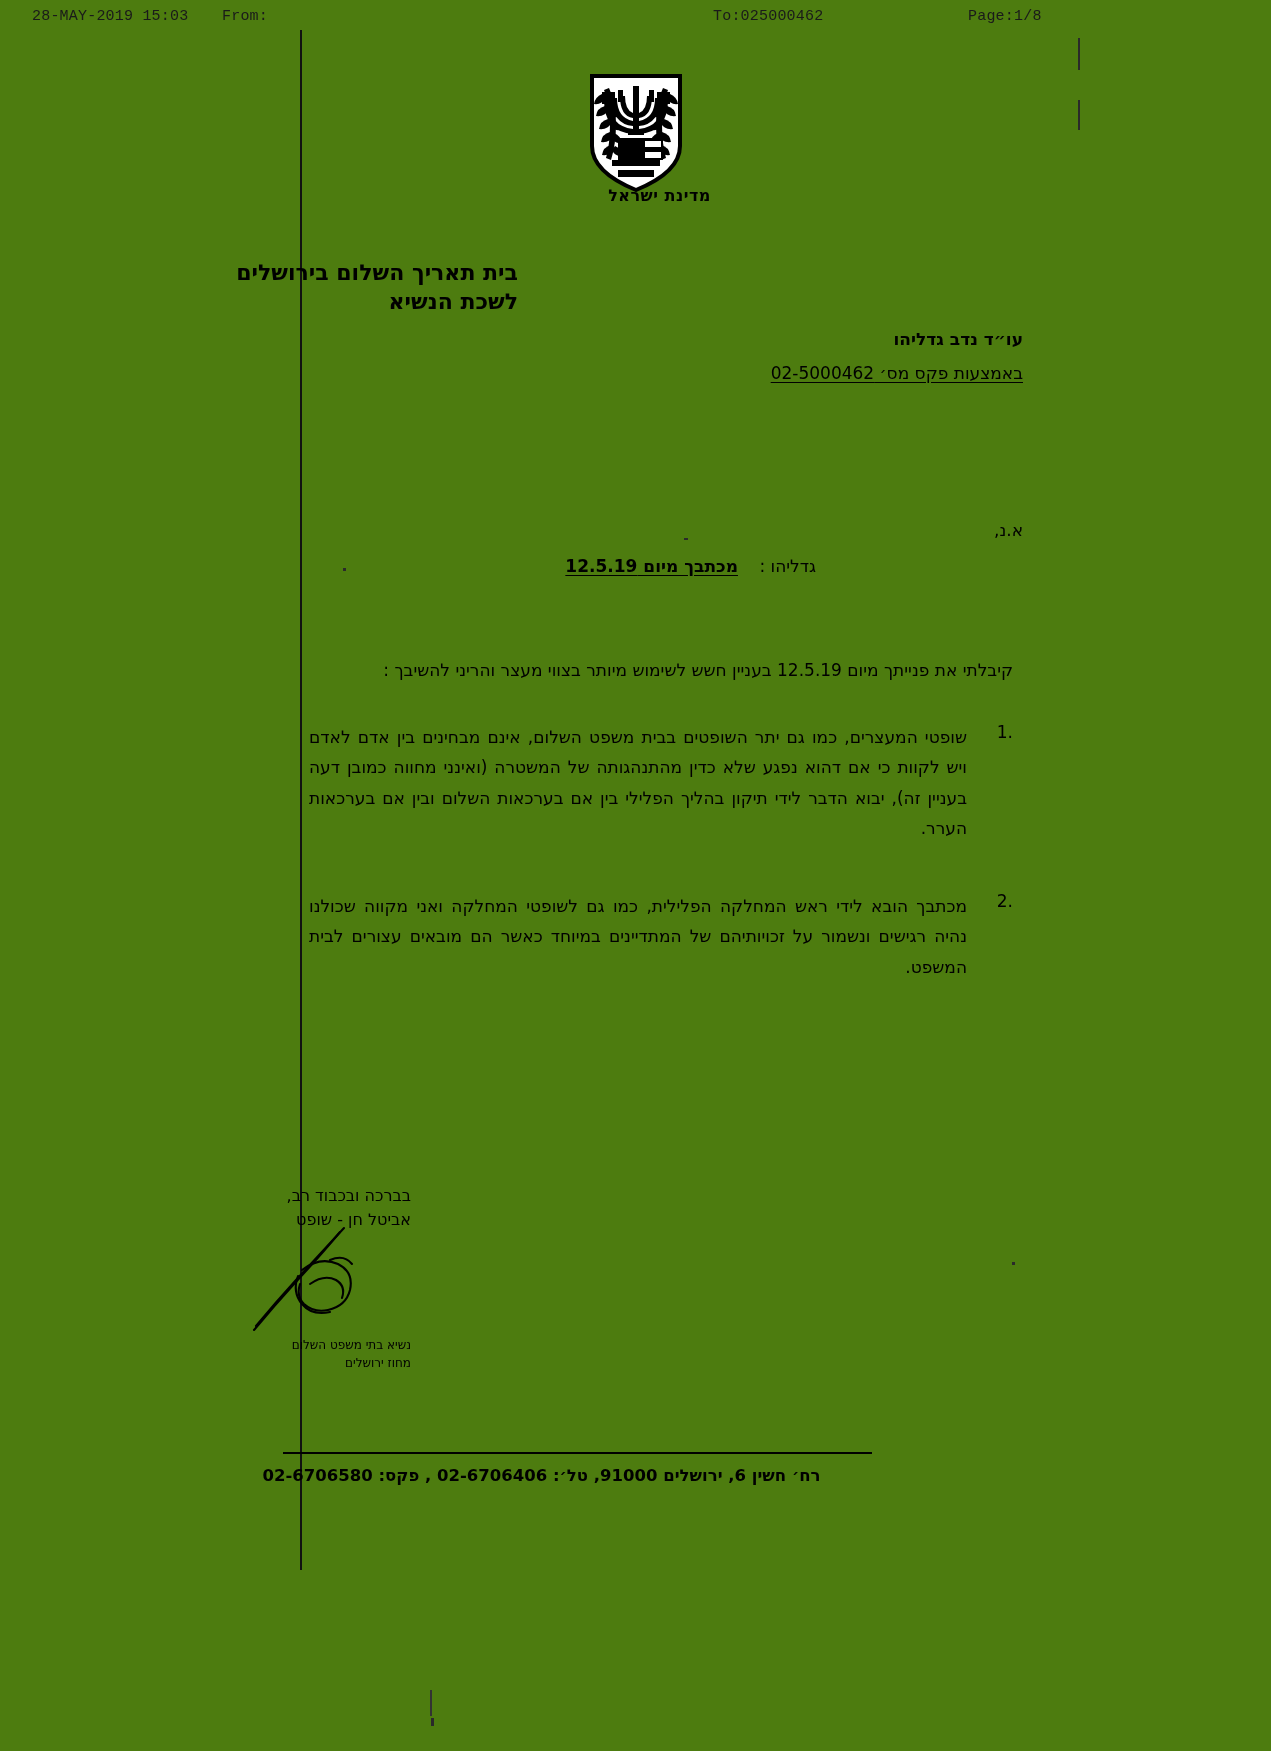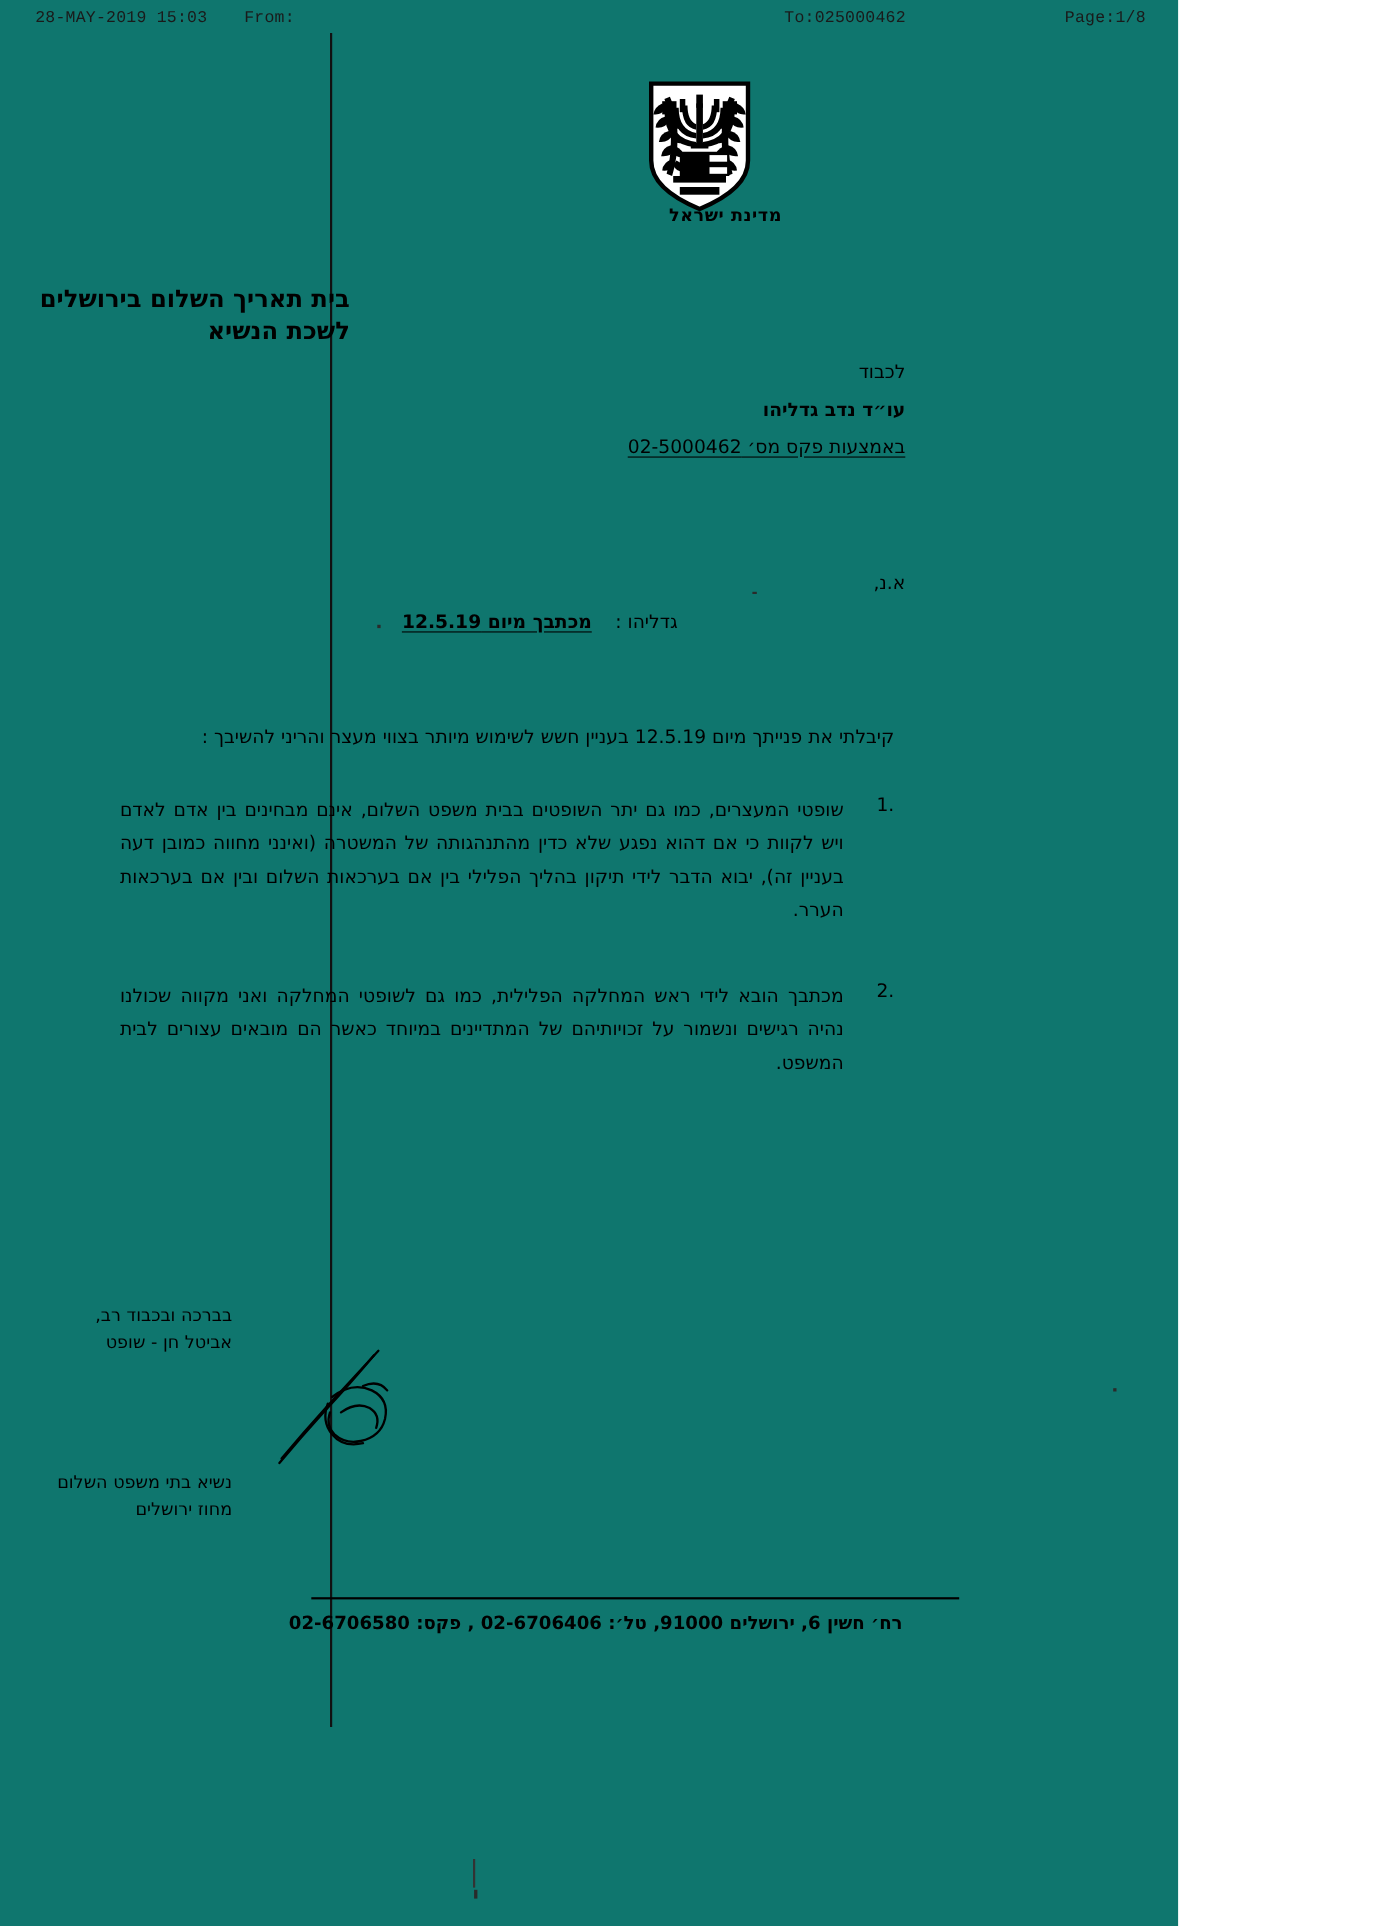--- a/index.html
+++ b/index.html
@@ -8,23 +8,23 @@
     padding: 0;
     background: #ffffff;
   }
   body {
     font-family: "Liberation Sans", sans-serif;
     color: #000000;
   }
 
   .page {
     position: relative;
-    width: 1071px;
+    width: 1271px;
     height: 1751px;
-    background: #0f766e;
+    background: #4d7c0f;
     overflow: hidden;
   }
 
   
   .fax-header {
     position: absolute;
     top: 8px;
     left: 0;
     width: 1271px;
     height: 22px;
@@ -233,21 +233,21 @@
     line-height: 1.5;
     white-space: nowrap;
   }
   .sign-title {
     position: absolute;
     top: 1336px;
     right: 860px;
     direction: rtl;
     text-align: right;
     font-family: "DejaVu Sans", sans-serif;
-    font-size: 16px;
+    font-size: 12px;
     line-height: 1.5;
     white-space: nowrap;
   }
   .signature-svg {
     position: absolute;
     top: 1222px;
     left: 236px;
     width: 180px;
     height: 130px;
   }
@@ -359,21 +359,20 @@
   </div>
   <div class="emblem-caption">מדינת ישראל</div>
 
   <div class="court-heading">
     <div>בית תאריך השלום בירושלים</div>
     <div>לשכת הנשיא</div>
   </div>
 
 
   <div class="addressee">
-    <span class="to-line">לכבוד</span>
     <span class="name-line">עו״ד נדב גדליהו</span>
     <span class="fax-line">באמצעות פקס מס׳  02-5000462</span>
   </div>
 
   <div class="salutation">א.נ,</div>
 
   <div class="subject">
     <span class="subj-label">גדליהו :</span>
     <span class="subj-value">מכתבך מיום 12.5.19</span>
   </div>

